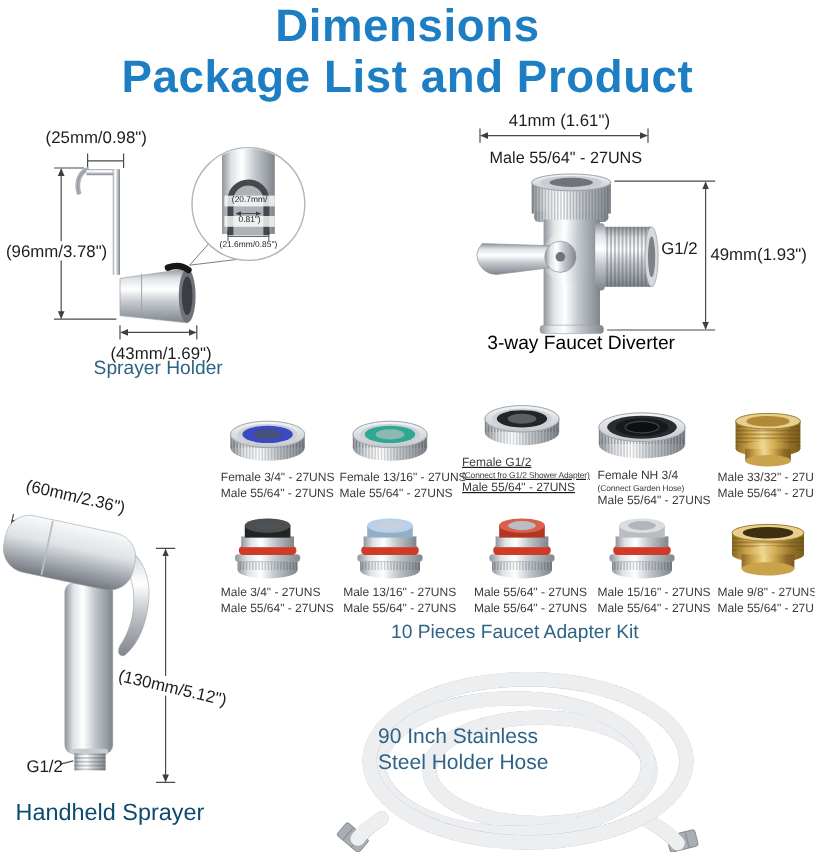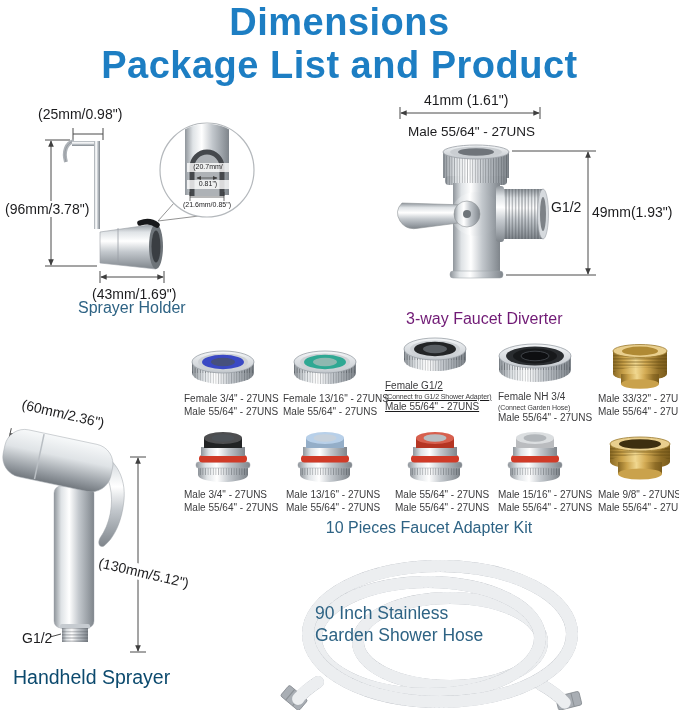--- a/index.html
+++ b/index.html
@@ -218,21 +218,21 @@
       <g>
         <path d="M32,113 Q24,121 30,131 Q36,141 50,138 L96,132 L96,115 Z" fill="url(#gCylV)" stroke="#8d9296" stroke-width=".6"></path>
         <ellipse cx="97" cy="124" rx="13" ry="13" fill="url(#gCylH)" stroke="#8d9296" stroke-width=".6"></ellipse>
         <circle cx="97" cy="124" r="4" fill="#6e7479"></circle>
       </g>
     </svg>
     <span class="dim" style="left:54px;top:2px">41mm (1.61")</span>
     <span class="dim" style="left:38px;top:34px;font-size:13.5px">Male 55/64" - 27UNS</span>
     <span class="dim" style="left:181px;top:109px">G1/2</span>
     <span class="dim" style="left:222px;top:114px">49mm(1.93")</span>
-    <span class="seclabel" style="left: 36px; top: 220px; color: #701a75;">3-way Faucet Diverter</span>
+    <span class="seclabel" style="left: 36px; top: 188px; color: #000000;">3-way Faucet Diverter</span>
   </div>
 
   <div class="acell" style="left: 173px; top: 338px; width: 100px; --insert: #3a49c4; --mesh: #46507c;">
     <svg viewBox="0 0 100 52" width="100" height="52">
         <use href="#nutA"></use>
       </svg>
     <div class="albl" style="padding-left:11px">
       <div>Female 3/4" - 27UNS</div>
         <div>Male 55/64" - 27UNS</div>
     </div>
@@ -376,16 +376,16 @@
         <path d="M262,132 C276,140 282,145 287,151" stroke="#eceef0" stroke-width="12" stroke-dasharray="2.2 2.6"></path>
         <ellipse cx="172" cy="90" rx="92" ry="44" stroke="#b6bac0" stroke-width="12"></ellipse>
         <ellipse cx="172" cy="90" rx="92" ry="44" stroke="#eceef0" stroke-width="12" stroke-dasharray="2.2 2.6"></ellipse>
         <ellipse cx="150" cy="86" rx="112" ry="56" stroke="#b6bac0" stroke-width="12"></ellipse>
         <ellipse cx="150" cy="86" rx="112" ry="56" stroke="#eceef0" stroke-width="12" stroke-dasharray="2.2 2.6"></ellipse>
         <ellipse cx="162" cy="82" rx="132" ry="68" stroke="#b6bac0" stroke-width="12"></ellipse>
         <ellipse cx="162" cy="82" rx="132" ry="68" stroke="#eceef0" stroke-width="12" stroke-dasharray="2.2 2.6"></ellipse>
       </g>
     </svg>
     <span class="hoselbl" style="left: 37px; top: 51px; width: 250px; color: rgb(46, 99, 132);">90 Inch Stainless</span>
-    <span class="hoselbl" style="left: 37px; top: 73px; width: 250px; color: rgb(46, 99, 132);">Garden Shower Hose</span>
+    <span class="hoselbl" style="left: 37px; top: 73px; width: 250px; color: rgb(46, 99, 132);">Steel Holder Hose</span>
   </div>
 
 </div>
 
 </body></html>

